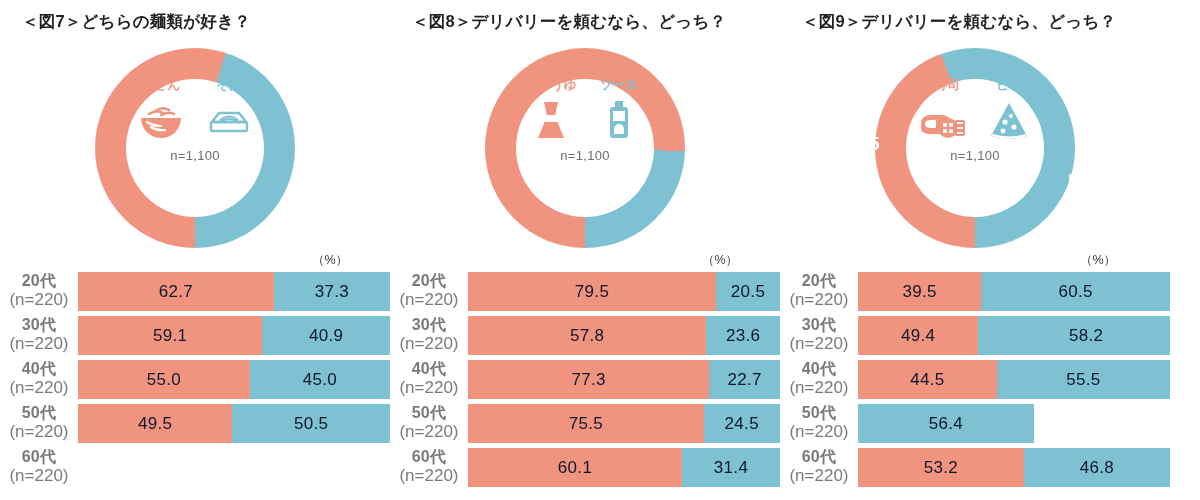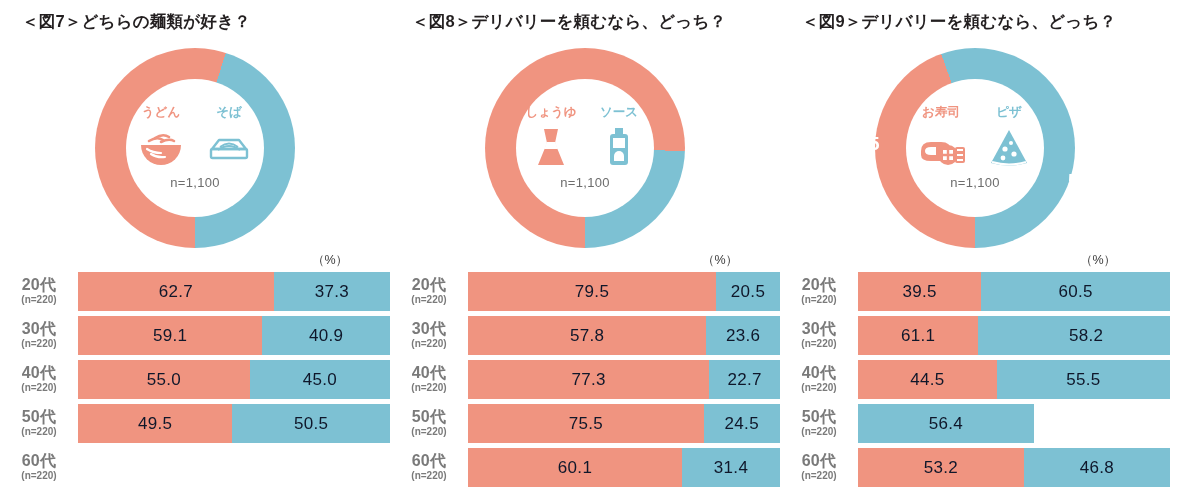--- a/index.html
+++ b/index.html
@@ -16,21 +16,21 @@
   }
   .donut-wrap{position:absolute;top:48px;left:0;width:390px;height:210px;}
   .donut{position:absolute;left:95px;top:0;width:200px;height:200px;border-radius:50%;}
   .donut .hole{
     position:absolute;left:31px;top:31px;width:138px;height:138px;
     border-radius:50%;background:#ffffff;
   }
   .center{
     position:absolute;left:31px;top:31px;width:138px;height:138px;
     border-radius:50%;display:flex;flex-direction:column;
-    align-items:center;justify-content:center;
+    align-items:center;justify-content:flex-start;
   }
   .legend-row{display:flex;align-items:flex-end;justify-content:center;gap:10px;width:132px;}
   .leg{display:flex;flex-direction:column;align-items:center;width:58px;}
   .leg-label{font-size:12.5px;font-weight:bold;line-height:1.1;margin-bottom:3px;white-space:nowrap;}
   .leg-a{color:#F09480;}
   .leg-b{color:#7DC1D3;}
   .icon-box{height:46px;display:flex;align-items:flex-end;justify-content:center;}
   .nlabel{font-size:13px;color:#6d6d6d;margin-top:6px;letter-spacing:.3px;}
   .donut-val{
     position:absolute;font-size:19px;font-weight:bold;color:#ffffff;
@@ -39,21 +39,21 @@
   .pct-unit{
     position:absolute;font-size:12.5px;color:#3a3a3a;
   }
   .bars{position:absolute;left:0;top:272px;width:390px;}
   .brow{display:flex;align-items:stretch;height:39px;margin-bottom:5px;}
   .blabel{
     width:78px;flex:0 0 78px;display:flex;flex-direction:column;
     align-items:center;justify-content:center;color:#7a7a7a;
   }
   .blabel .age{font-size:16px;font-weight:bold;line-height:1.05;letter-spacing:.3px;}
-  .blabel .n{font-size:10px;font-weight:bold;line-height:1.15;}
+  .blabel .n{font-size:17px;font-weight:normal;line-height:1.15;}
   .btrack{flex:1;display:flex;}
   .seg{
     display:flex;align-items:center;justify-content:center;
     color:#0f172a;font-size:17px;letter-spacing:.3px;
   }
   .seg-a{background:#F09480;}
   .seg-b{background:#7DC1D3;}
   svg{display:block;}
 </style>
 </head>
@@ -293,21 +293,21 @@
             <div class="seg seg-a" style="width: 39.5%;">39.5</div>
             <div class="seg seg-b" style="width: 60.5%;">60.5</div>
           </div>
         </div>
         <div class="brow">
           <div class="blabel">
             <div class="age">30代</div>
             <div class="n">(n=220)</div>
           </div>
           <div class="btrack">
-            <div class="seg seg-a" style="width: 41.8%;">61.1</div>
+            <div class="seg seg-a" style="width: 41.8%;">49.4</div>
             <div class="seg seg-b" style="width: 58.2%; padding-left: 24px;">58.2</div>
           </div>
         </div>
         <div class="brow">
           <div class="blabel">
             <div class="age">40代</div>
             <div class="n">(n=220)</div>
           </div>
           <div class="btrack">
             <div class="seg seg-a" style="width: 44.5%;">44.5</div>

